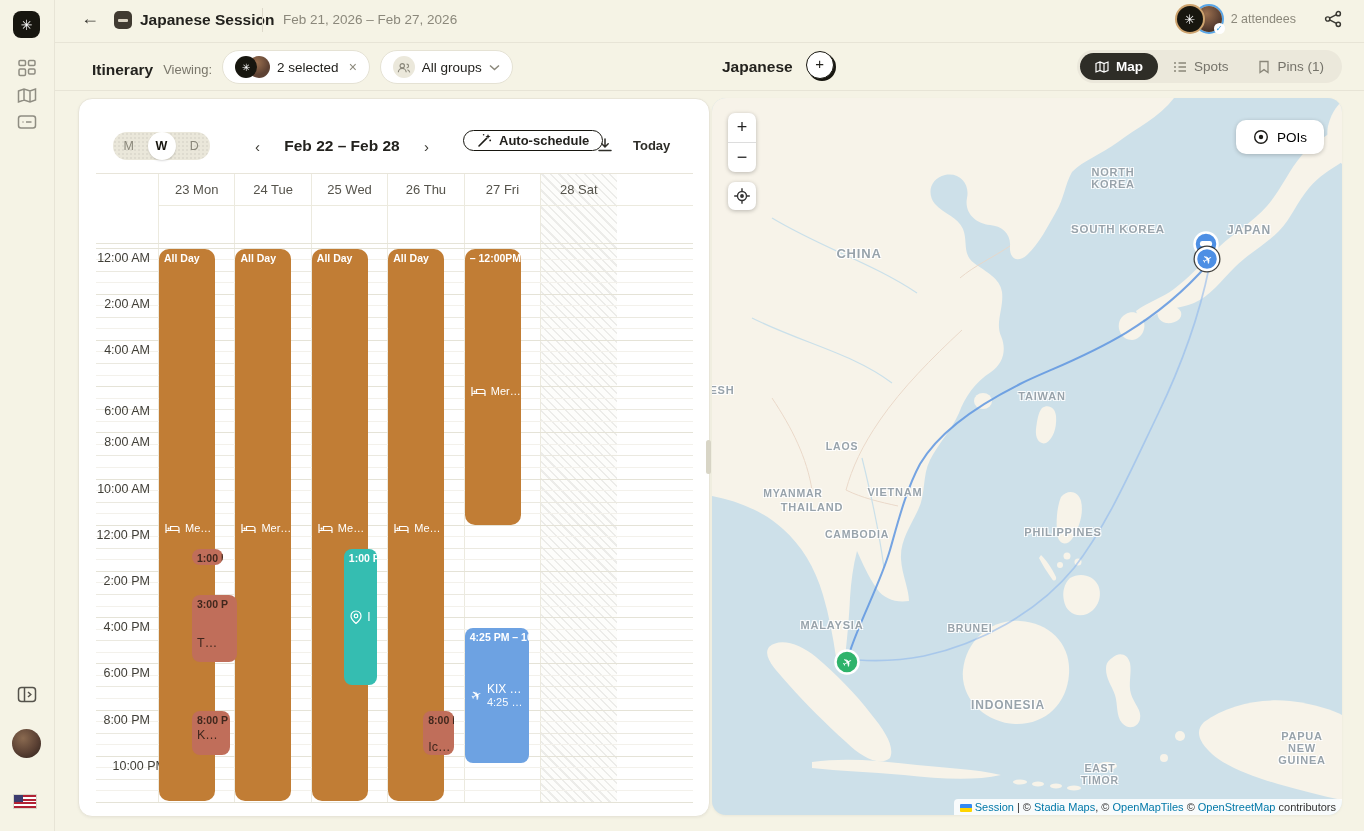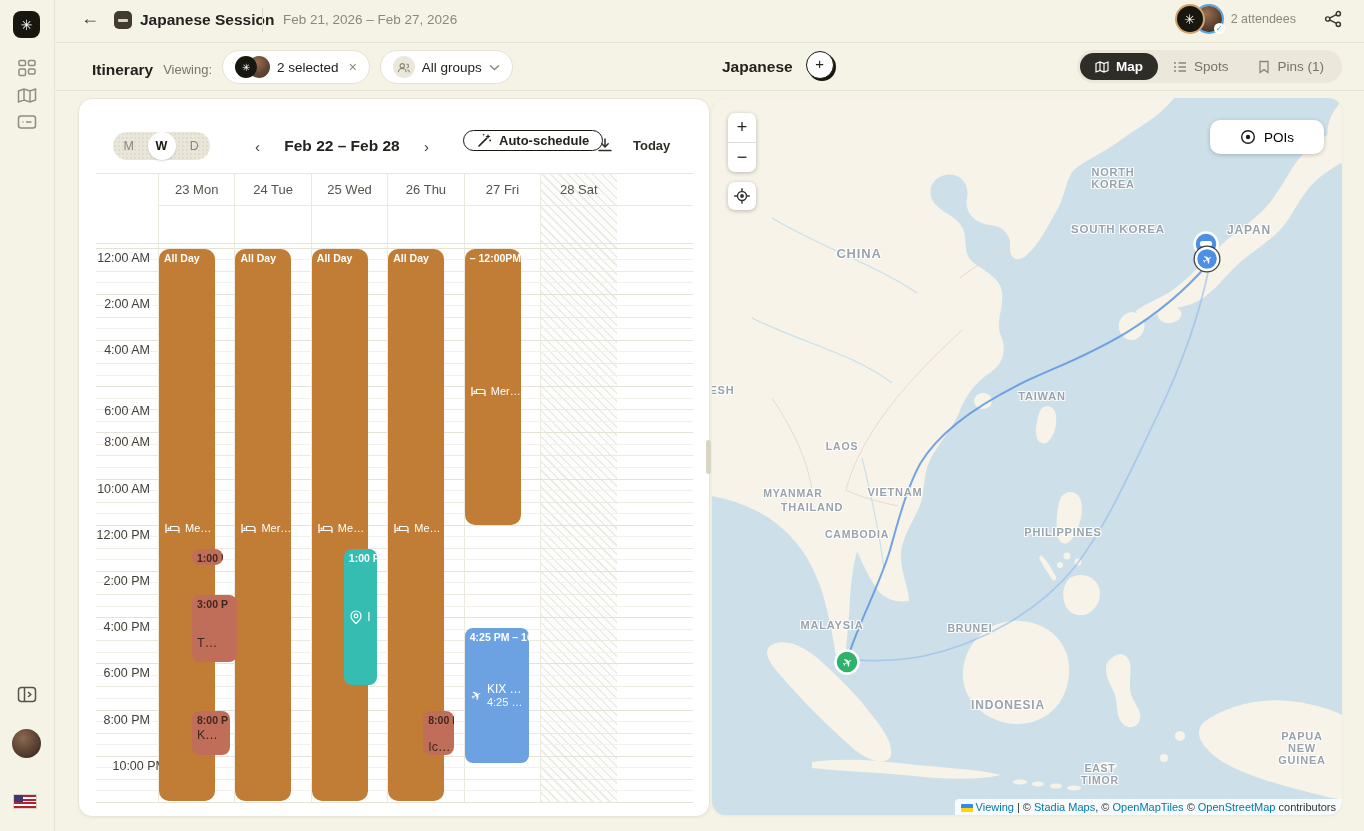--- a/index.html
+++ b/index.html
@@ -101,21 +101,21 @@
              letter-spacing:.8px;white-space:pre-line;text-align:center;
              text-shadow:1px 1px 0 rgba(255,255,255,.9),-1px -1px 0 rgba(255,255,255,.9),1px -1px 0 rgba(255,255,255,.9),-1px 1px 0 rgba(255,255,255,.9);}
   .map-zoom{position:absolute;left:16px;top:15px;width:28px;background:#fff;border-radius:7px;
             box-shadow:0 1px 4px rgba(0,0,0,.25);overflow:hidden;}
   .map-zoom div{height:29px;text-align:center;font-size:18px;line-height:29px;cursor:pointer;color:#222;}
   .map-zoom div:first-child{border-bottom:1px solid #ddd;}
   .map-locate{position:absolute;left:16px;top:84px;width:28px;height:28px;background:#fff;border-radius:7px;
               box-shadow:0 1px 4px rgba(0,0,0,.25);display:flex;align-items:center;justify-content:center;cursor:pointer;}
   .pois-btn{position:absolute;right:18px;top:22px;background:#fff;border:none;border-radius:10px;
             box-shadow:0 1px 4px rgba(0,0,0,.22);display:flex;align-items:center;gap:8px;
-            padding:9px 30px;font-size:13.5px;font-family:inherit;cursor:pointer;}
+            padding:9px 17px;font-size:13.5px;font-family:inherit;cursor:pointer;}
   .attribution{position:absolute;right:0;bottom:0;background:rgba(255,255,255,.85);font-size:11px;
                color:#333;padding:2px 6px;border-top-left-radius:4px;white-space:nowrap;}
   .attr-link{color:#0078a8;cursor:pointer;}
   .lf-flag{display:inline-block;width:12px;height:8px;vertical-align:-1px;margin-right:3px;
            background:linear-gradient(#338af3 0 50%,#ffd500 50% 100%);border-radius:1px;}
 </style>
 </head>
 <body>
 
 <div class="app">
@@ -545,16 +545,16 @@
         <path d="M9 1.2 V4 M9 14 V16.8 M1.2 9 H4 M14 9 H16.8"></path>
         </svg>
     </div>
     <button class="pois-btn">
       <svg width="16" height="16" viewBox="0 0 16 16">
         <circle cx="8" cy="8" r="6.3" fill="none" stroke="#1d1c18" stroke-width="1.4"></circle>
         <circle cx="8" cy="8" r="2.2" fill="#1d1c18"></circle>
         </svg>
       <span>POIs</span>
     </button>
-    <div class="attribution" id="attribution"><span class="lf-flag"></span><span class="attr-link">Viewing</span><span> | © </span><span class="attr-link">Stadia Maps</span><span>, © </span><span class="attr-link">OpenMapTiles</span><span> © </span><span class="attr-link">OpenStreetMap</span><span> contributors</span></div>
+    <div class="attribution" id="attribution"><span class="lf-flag"></span><span class="attr-link">Session</span><span> | © </span><span class="attr-link">Stadia Maps</span><span>, © </span><span class="attr-link">OpenMapTiles</span><span> © </span><span class="attr-link">OpenStreetMap</span><span> contributors</span></div>
   </section>
 
 </div>
 
 </body></html>

